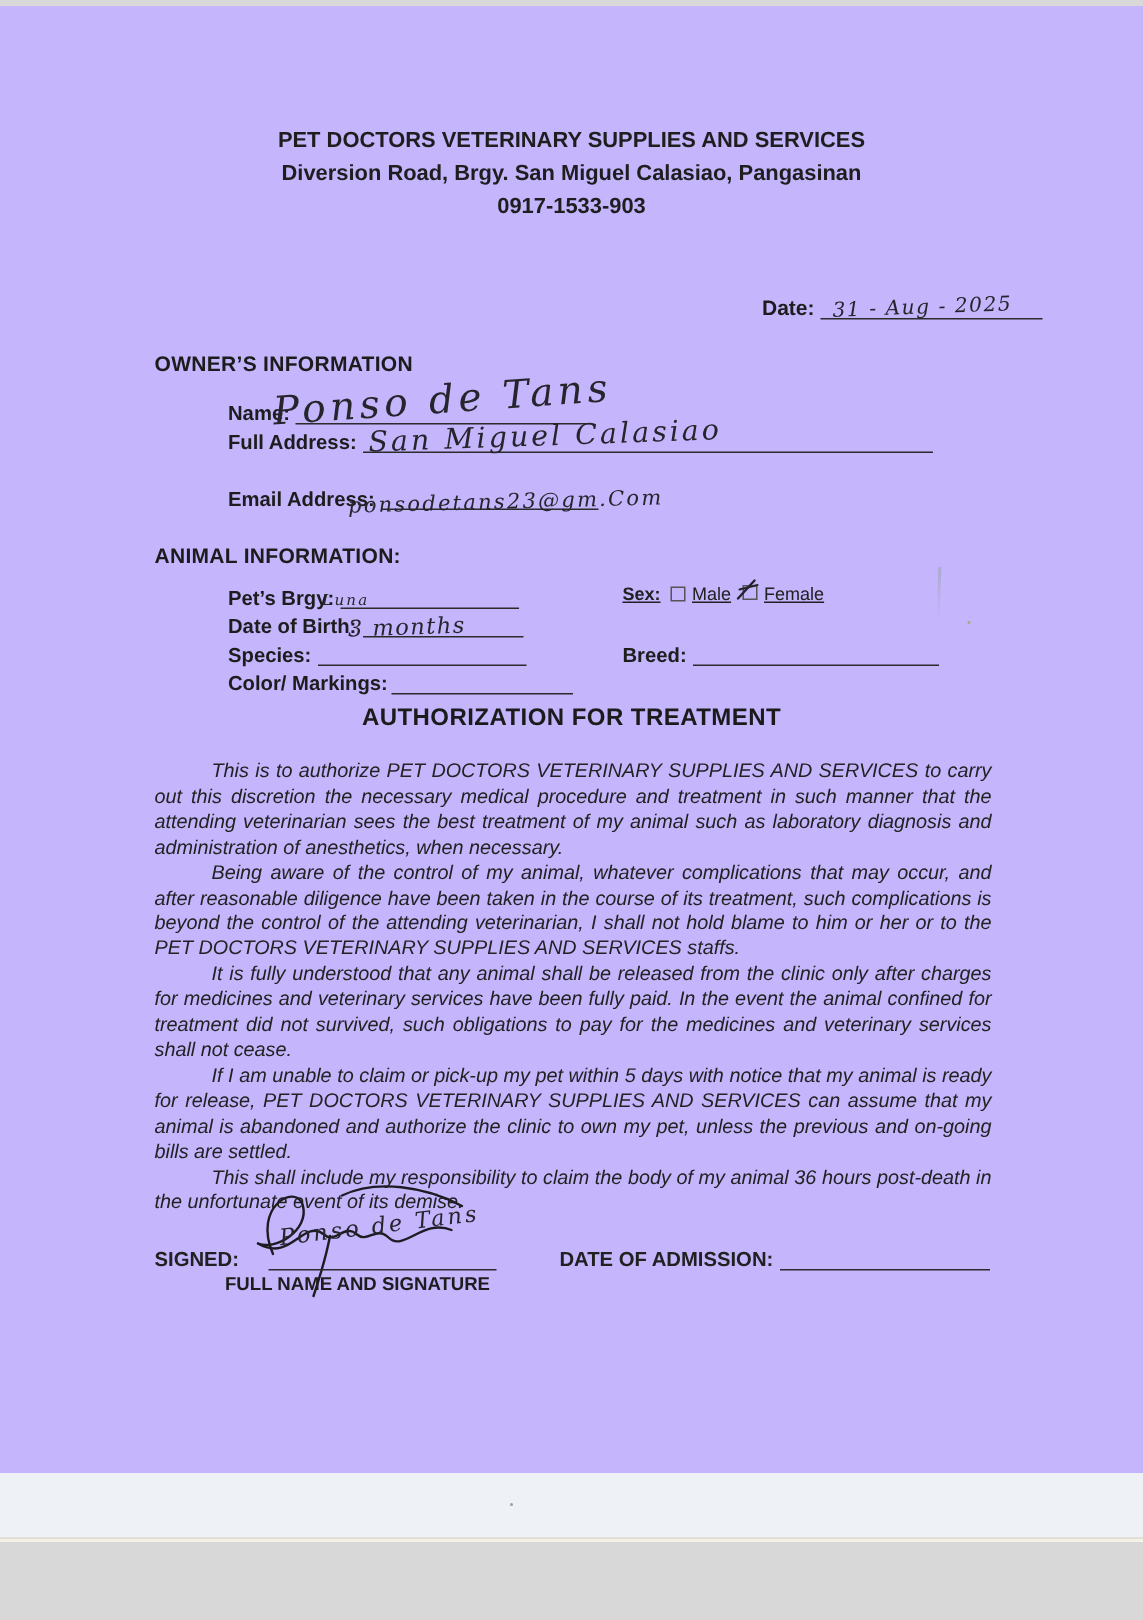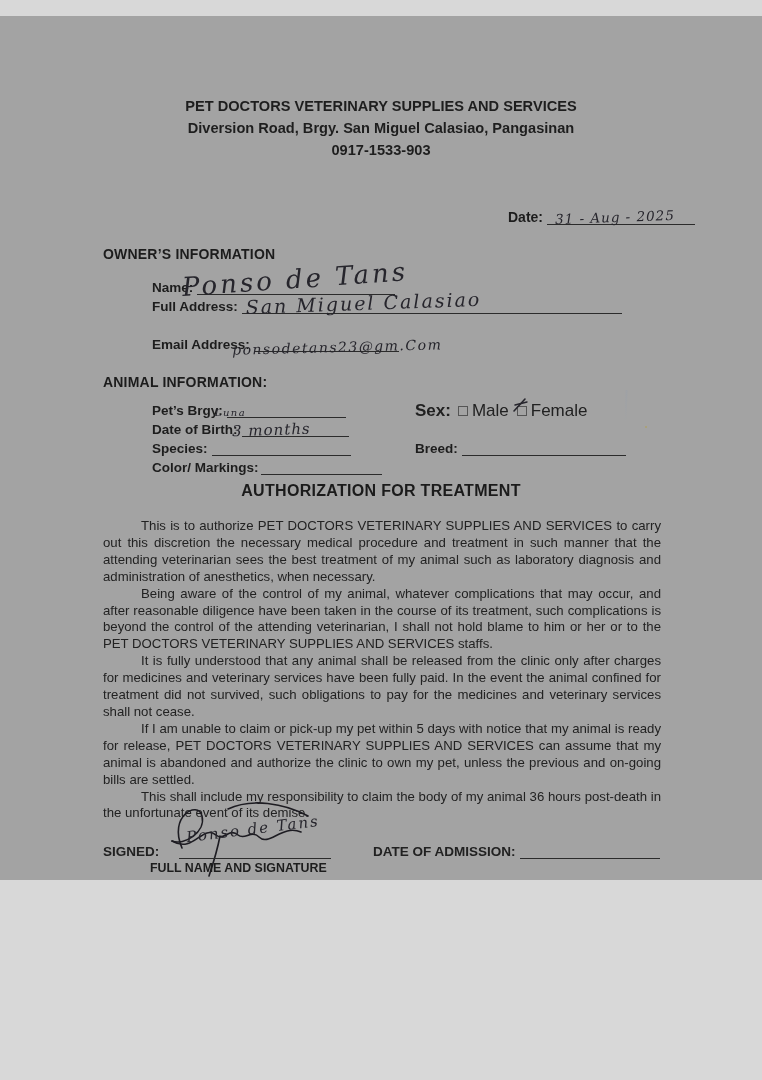--- a/index.html
+++ b/index.html
@@ -1,18 +1,18 @@
 <!DOCTYPE html>
 <html><head>
 <meta charset="utf-8">
 <style>
   html,body{margin:0;padding:0;background:#d8d8d8;}
   #scan{
-    position:relative; width:762px; height:864px; margin:16px auto;
-    background:#a3a3a3; overflow:hidden;
+    position:relative; width:762px; height:1024px; margin:4px auto;
+    background:#c4b5fd; overflow:hidden;
     font-family:"Liberation Sans", sans-serif; color:#212121;
     -webkit-font-smoothing:antialiased;
   }
   .abs{position:absolute;}
   
   .hdr{left:0;right:0;top:79px;text-align:center;font-weight:700;font-size:14.6px;line-height:22px;color:#1e1e1e;}
   .sec-title{font-weight:700;font-size:14px;color:#1c1c1c;letter-spacing:.2px;}
   .field{position:absolute;display:flex;align-items:flex-end;height:17px;font-size:13.5px;}
   .field .lbl{font-weight:700;white-space:nowrap;color:#1d1d1d;}
   .line{position:relative;display:inline-block;border-bottom:1.4px solid #2b2b2b;height:15px;margin-left:4px;}
@@ -22,28 +22,28 @@
     color:#26252c;white-space:nowrap;pointer-events:none;line-height:1;
   }
   .w-name{font-size:26px;letter-spacing:3px;bottom:-6px;left:-14px;transform:rotate(-4deg);transform-origin:left bottom;}
   .w-addr{font-size:19px;letter-spacing:2px;bottom:-4px;left:4px;transform:rotate(-2deg);transform-origin:left bottom;}
   .w-contact{font-size:15px;letter-spacing:3.5px;bottom:-1px;left:-42px;transform:rotate(-1deg);}
   .w-email{font-size:14px;letter-spacing:1.5px;bottom:-3px;left:-22px;transform:rotate(-1.5deg);}
   .w-date{font-size:13.5px;letter-spacing:1px;bottom:0;left:8px;transform:rotate(-2deg);}
   .w-pet{font-size:10px;letter-spacing:1.5px;bottom:-1px;left:-12px;}
   .w-dob{font-size:15px;letter-spacing:1px;bottom:-2px;left:-10px;transform:rotate(-2deg);}
   
-  .sexrow{display:flex;align-items:center;font-size:17px;}
+  .sexrow{display:flex;align-items:center;font-size:12px;text-decoration:underline;}
   .sexrow .lbl{font-weight:700;margin-right:5px;}
   .cb{display:inline-block;width:8px;height:8px;border:1.2px solid #555;margin:0 4px 0 2px;}
   .cb-wrap{position:relative;display:inline-block;}
   .cb-wrap svg{position:absolute;left:-3px;top:-8px;overflow:visible;}
   
   .bodytext{left:103px;top:502px;width:558px;}
-  .bodytext p{margin:0;text-align:justify;font-size:13.2px;line-height:16.9px;text-indent:38px;color:#222;}
+  .bodytext p{margin:0;text-align:justify;font-size:13.2px;line-height:16.9px;text-indent:38px;color:#222;font-style:italic;}
   .auth-title{left:0;right:0;top:466px;text-align:center;font-weight:700;font-size:16px;color:#1b1b1b;letter-spacing:.3px;}
   
   .sig-row{position:absolute;display:flex;align-items:flex-end;height:17px;font-size:13.5px;}
   .sig-row .lbl{font-weight:700;}
   .subsig{font-weight:700;font-size:12.4px;color:#1d1d1d;}
   .sig-art{left:138px;top:778px;width:215px;height:85px;}
   .sig-art svg{overflow:visible;}
   .w-sig{font-size:15px;letter-spacing:2px;left:48px;top:28px;transform:rotate(-7deg);}
   
   .strip-blue{left:0;right:0;top:978px;height:43px;background:#eef2f7;}

